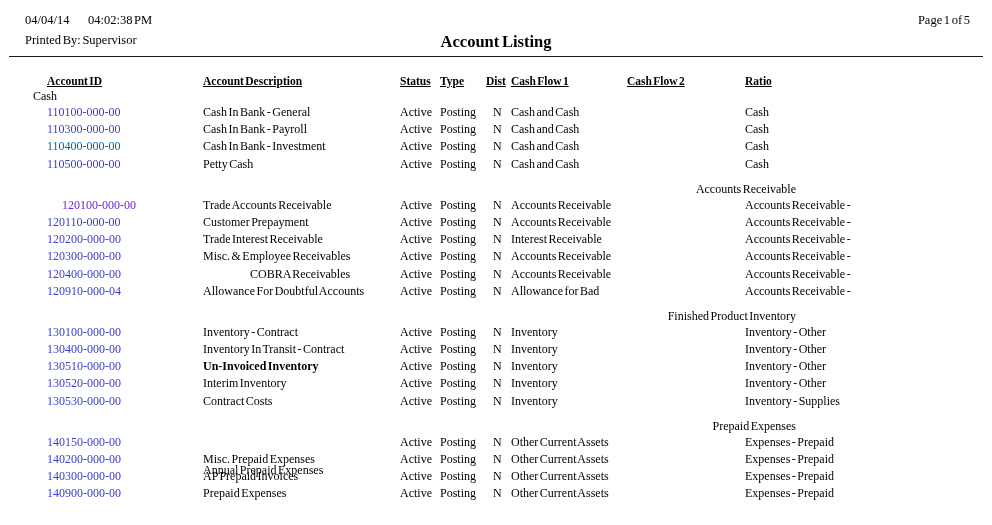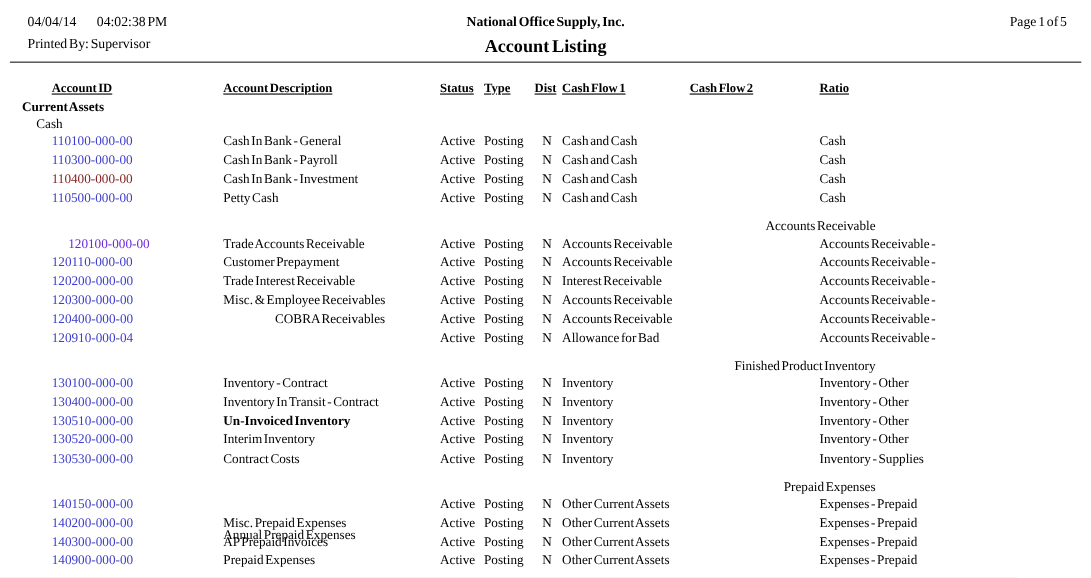--- a/index.html
+++ b/index.html
@@ -35,37 +35,35 @@
   .acct-id { cursor:pointer; }
 </style>
 </head>
 <body>
 
 <div class="page">
 
   <div class="hdr-date">04/04/14</div>
   <div class="hdr-time">04:02:38 PM</div>
   <div class="hdr-printed">Printed By: Supervisor</div>
-  <div class="hdr-company">National Office Supply, Inc.</div>
   <div class="hdr-title">Account Listing</div>
   <div class="hdr-page">Page 1 of 5</div>
   <div class="rule"></div>
 
   <div class="table">
     <div class="colhead">
       <span class="hcell" style="left:47px">Account ID</span>
       <span class="hcell" style="left:203px">Account Description</span>
       <span class="hcell" style="left:400px">Status</span>
       <span class="hcell" style="left:440px">Type</span>
       <span class="hcell" style="left:486px">Dist</span>
       <span class="hcell" style="left:511px">Cash Flow 1</span>
       <span class="hcell" style="left:627px">Cash Flow 2</span>
       <span class="hcell" style="left:745px">Ratio</span>
     </div>
-    <div class="group-title">Current Assets</div>
     <div id="sections">
         <div class="section">
           <div class="section-title">Cash</div>
           <div class="row">
             <span class="cell acct-id" style="left: 47px; color: rgb(61, 61, 203);">110100-000-00</span>
             <span class="cell" style="left: 203px;">Cash In Bank - General</span>
             <span class="cell" style="left: 400px;">Active</span>
             <span class="cell" style="left: 440px;">Posting</span>
             <span class="cell" style="left: 493px;">N</span>
             <span class="cell" style="left: 511px;">Cash and Cash</span>
@@ -74,21 +72,21 @@
           <div class="row">
             <span class="cell acct-id" style="left: 47px; color: rgb(61, 61, 203);">110300-000-00</span>
             <span class="cell" style="left: 203px;">Cash In Bank - Payroll</span>
             <span class="cell" style="left: 400px;">Active</span>
             <span class="cell" style="left: 440px;">Posting</span>
             <span class="cell" style="left: 493px;">N</span>
             <span class="cell" style="left: 511px;">Cash and Cash</span>
             <span class="cell" style="left: 745px;">Cash</span>
           </div>
           <div class="row">
-            <span class="cell acct-id" style="left: 47px; color: #7f1d1d;">110400-000-00</span>
+            <span class="cell acct-id" style="left: 47px; color: #0369a1;">110400-000-00</span>
             <span class="cell" style="left: 203px;">Cash In Bank - Investment</span>
             <span class="cell" style="left: 400px;">Active</span>
             <span class="cell" style="left: 440px;">Posting</span>
             <span class="cell" style="left: 493px;">N</span>
             <span class="cell" style="left: 511px;">Cash and Cash</span>
             <span class="cell" style="left: 745px;">Cash</span>
           </div>
           <div class="row">
             <span class="cell acct-id" style="left: 47px; color: rgb(61, 61, 203);">110500-000-00</span>
             <span class="cell" style="left: 203px;">Petty Cash</span>
@@ -141,20 +139,21 @@
             <span class="cell acct-id" style="left: 47px; color: rgb(61, 61, 203);">120400-000-00</span>
             <span class="cell" style="left: 203px; margin-left: 47px;">COBRA Receivables</span>
             <span class="cell" style="left: 400px;">Active</span>
             <span class="cell" style="left: 440px;">Posting</span>
             <span class="cell" style="left: 493px;">N</span>
             <span class="cell" style="left: 511px;">Accounts Receivable</span>
             <span class="cell" style="left: 745px;">Accounts Receivable -</span>
           </div>
           <div class="row">
             <span class="cell acct-id" style="left: 47px; color: rgb(61, 61, 203);">120910-000-04</span>
+            <span class="cell" style="left: 203px;">Allowance For Doubtful Accounts</span>
             <span class="cell" style="left: 400px;">Active</span>
             <span class="cell" style="left: 440px;">Posting</span>
             <span class="cell" style="left: 493px;">N</span>
             <span class="cell" style="left: 511px;">Allowance for Bad</span>
             <span class="cell" style="left: 745px;">Accounts Receivable -</span>
           </div>
         </div>
         <div class="section">
           <div class="section-title">Finished Product Inventory</div>
           <div class="row">

